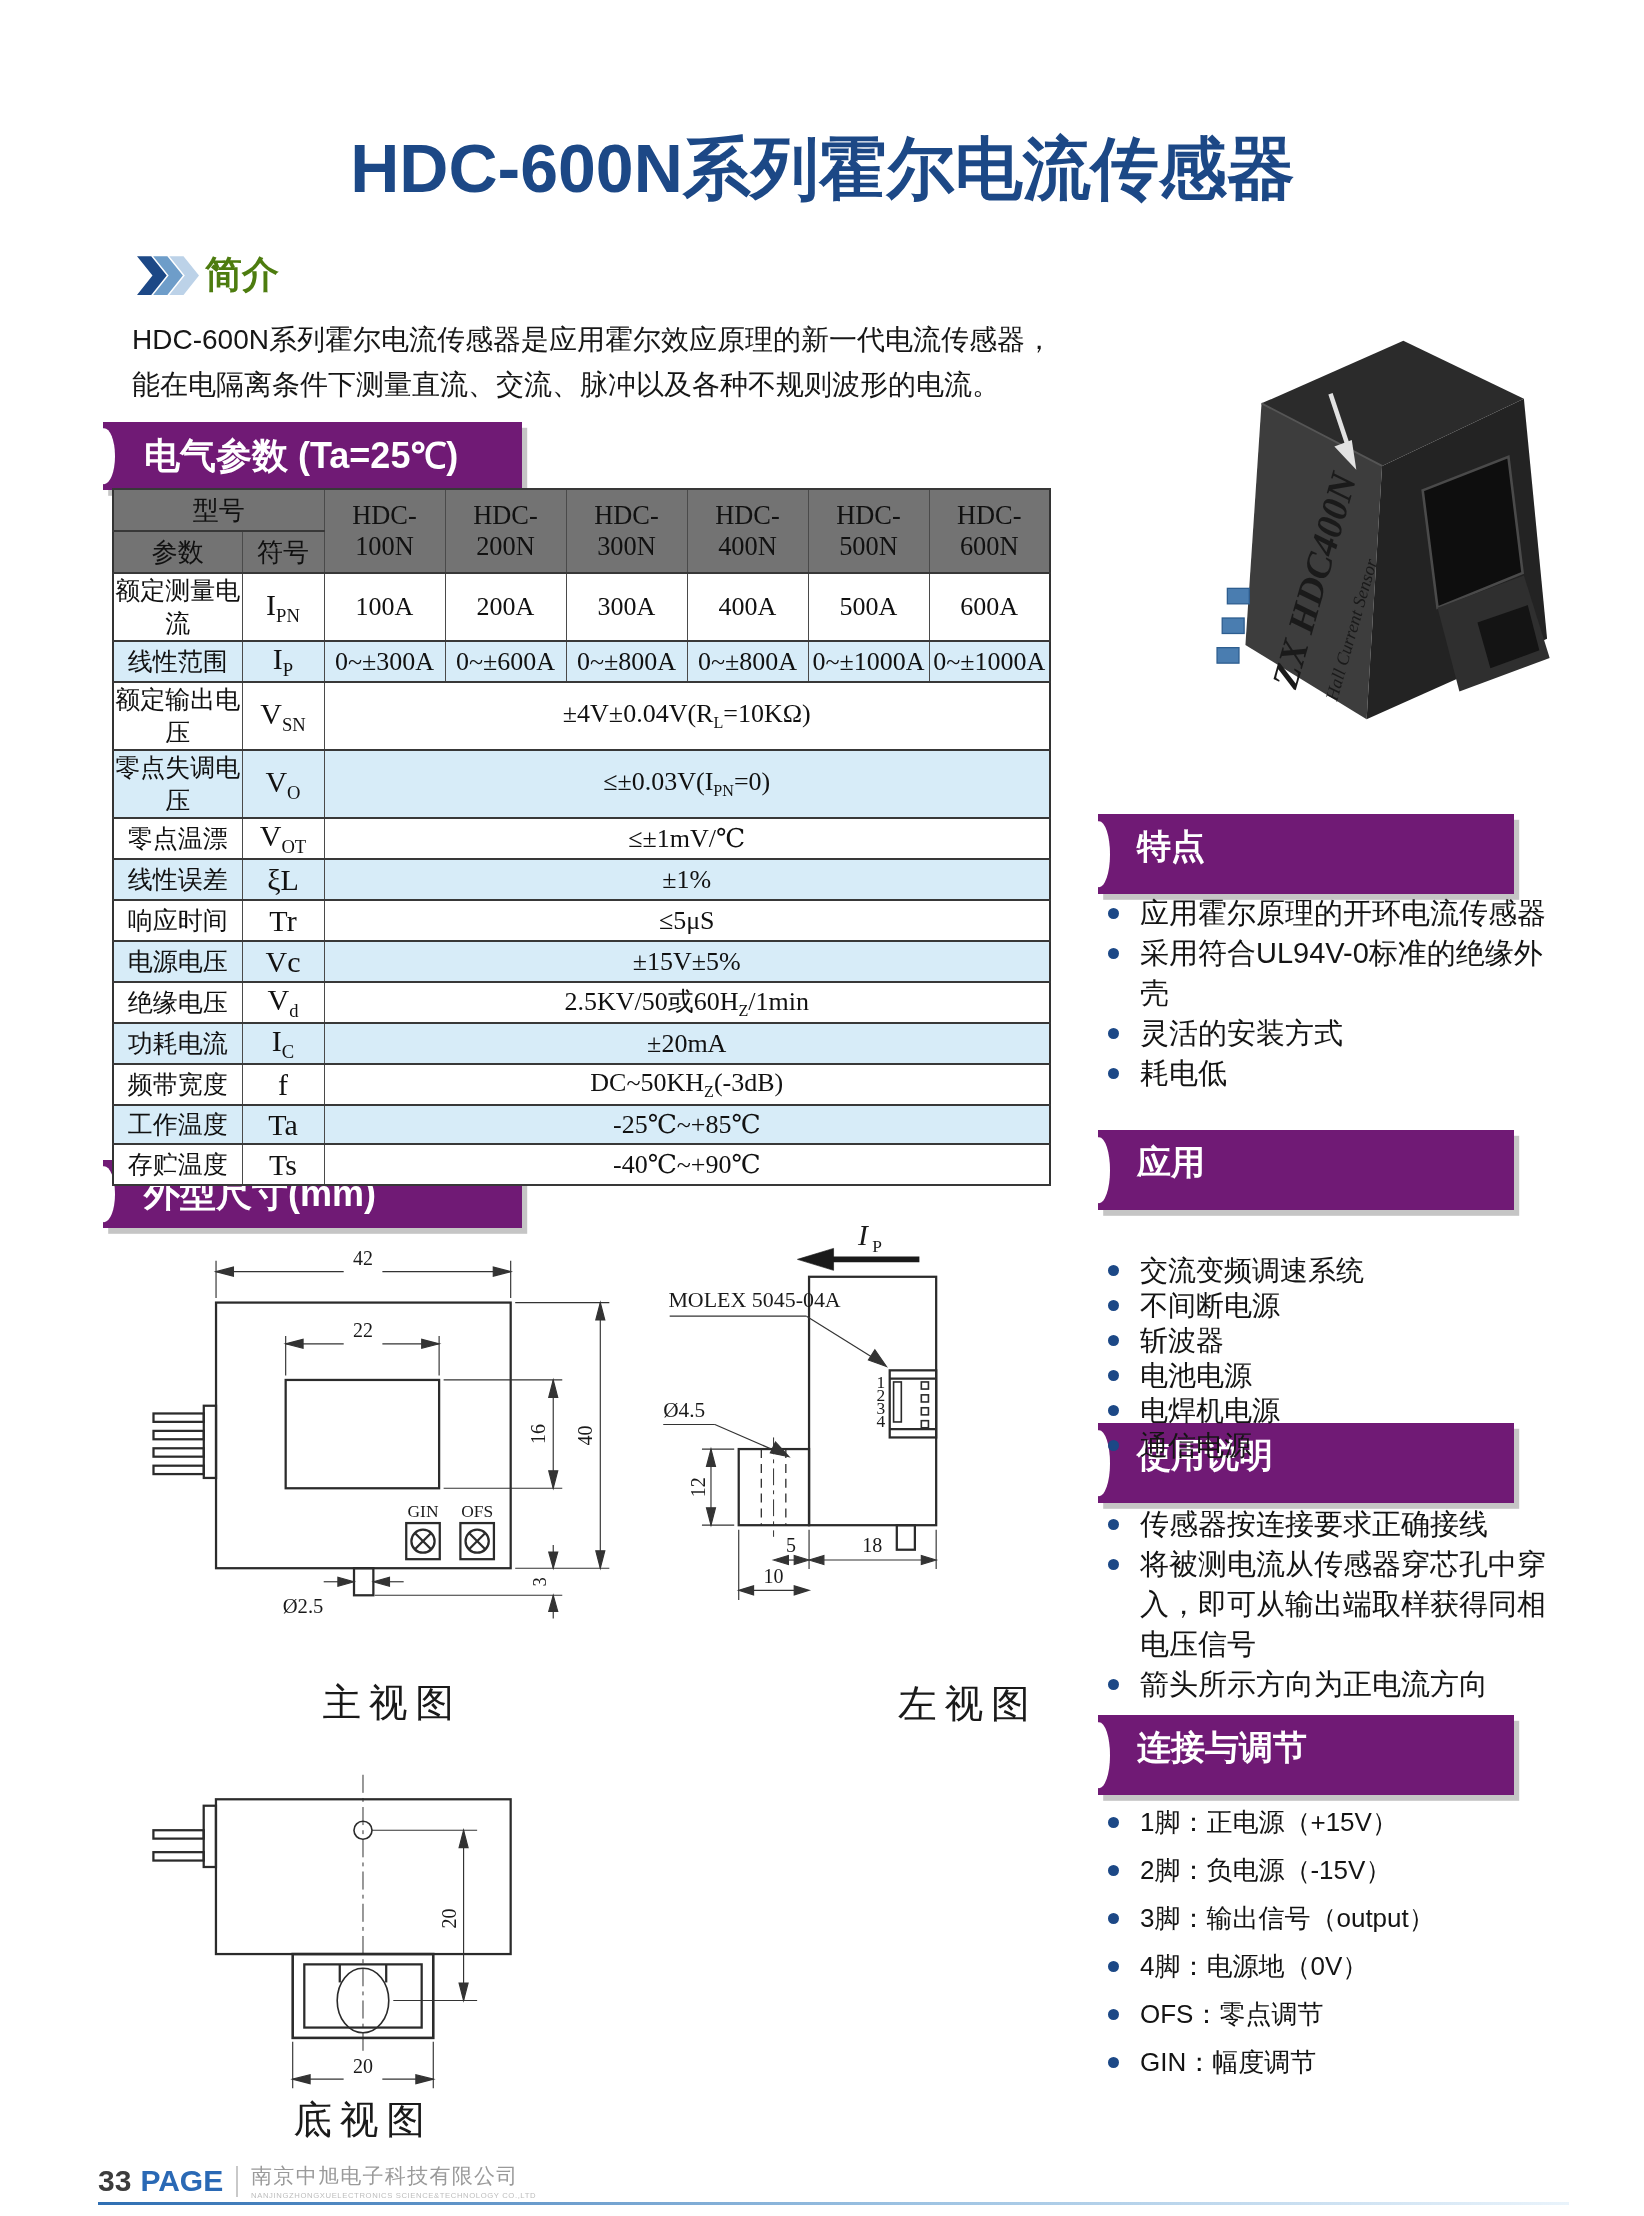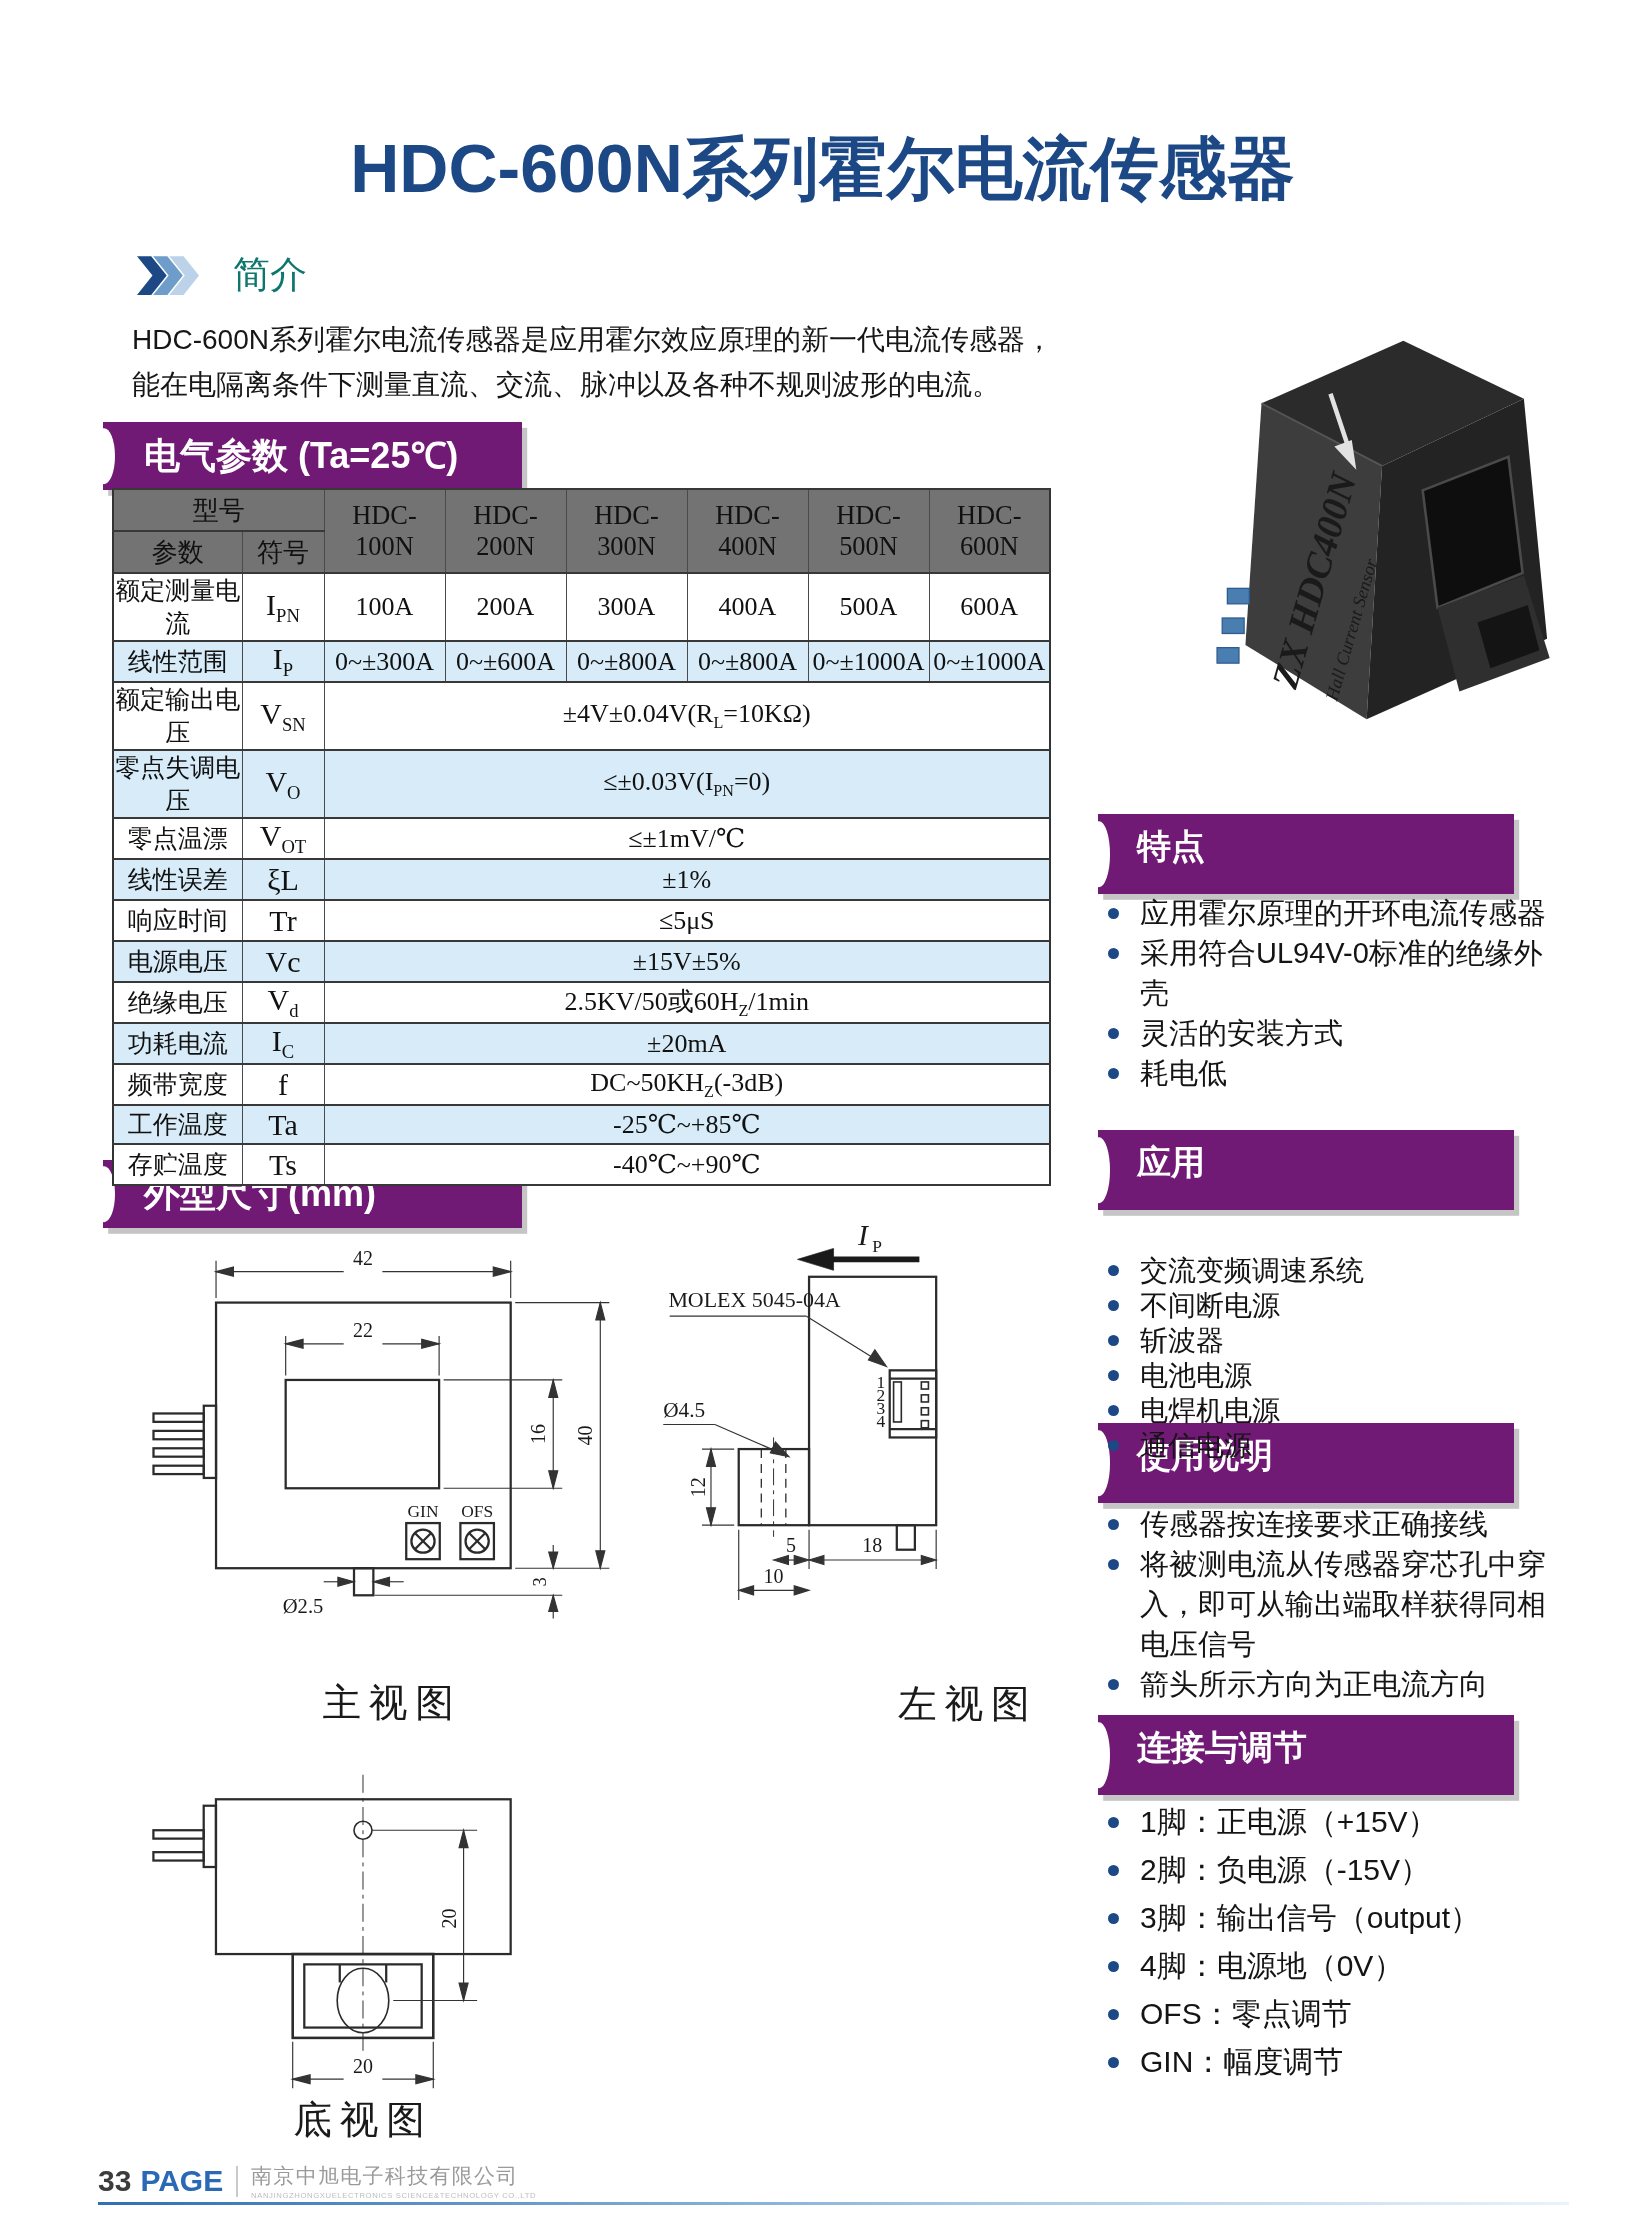--- a/index.html
+++ b/index.html
@@ -3,21 +3,21 @@
 <meta charset="utf-8">
 <style>
   html,body{margin:0;padding:0;background:#e8e8e8;}
   .page{position:relative;width:1645px;height:2216px;background:#ffffff;overflow:hidden;
         font-family:"Liberation Sans",sans-serif;color:#141414;}
   
   .page-title{position:absolute;top:124px;left:0;width:1645px;text-align:center;
               font-size:68px;font-weight:bold;color:#1c4886;}
   
   .intro-head{position:absolute;left:137px;top:250px;display:flex;align-items:center;}
-  .intro-head .txt{font-size:37px;font-weight:normal;color:#0f766e;margin-left:34px;}
+  .intro-head .txt{font-size:37px;font-weight:bold;color:#4d7c0f;margin-left:6px;}
   .intro-text{position:absolute;left:132px;top:317px;width:968px;
               font-size:28px;line-height:45px;color:#161616;}
   
   .section-bar{position:absolute;background:#701a75;color:#fff;font-weight:bold;
                box-shadow:5.2px 5.8px 0 rgba(150,150,150,.55);overflow:hidden;}
   .section-bar::before{content:"";position:absolute;left:-10.3px;top:50%;transform:translateY(-50%);
                width:22px;height:82%;background:#fff;border-radius:50%;}
   .bar-left{left:103px;width:419px;height:68px;line-height:68px;font-size:36px;padding-left:41px;box-sizing:border-box;}
   .bar-right{left:1098px;width:416px;height:80px;line-height:65px;font-size:34px;padding-left:39px;box-sizing:border-box;}
   #bar-electrical{top:422px;}
@@ -44,21 +44,21 @@
   ul.bullets{list-style:none;margin:0;padding:0;position:absolute;}
   ul.bullets li{position:relative;padding-left:36px;font-size:29px;color:#141414;}
   ul.bullets .dot{position:absolute;left:3.9px;width:11px;height:11px;border-radius:50%;background:#1c4886;}
   #features-list{left:1104px;top:893px;width:452px;}
   #features-list li{line-height:40px;}   #features-list .dot{top:15px;}
   #applications-list{left:1104px;top:1205px;width:452px;margin-top:48px;}
   #applications-list li{line-height:35px;font-size:28px;} #applications-list .dot{top:12.3px;}
   #usage-list{left:1104px;top:1504px;width:452px;}
   #usage-list li{line-height:40px;}      #usage-list .dot{top:15px;}
   #connection-list{left:1104px;top:1798px;width:490px;}
-  #connection-list li{line-height:48px;font-size:30px;} #connection-list .dot{top:18.7px;}
+  #connection-list li{line-height:48px;font-size:26px;} #connection-list .dot{top:18.7px;}
   
   .drw{position:absolute;}
   .drw text{font-family:"Liberation Serif","DejaVu Serif",serif;fill:#1a1a1a;}
   .viewlabel{font-size:60px;letter-spacing:12px;fill:#111;}
   
   .footer{position:absolute;left:98px;top:2162px;display:flex;align-items:center;}
   .footer .num{font-size:30px;font-weight:bold;color:#3c3c3c;}
   .footer .pg{font-size:30px;font-weight:bold;color:#2a69b5;margin-left:9px;}
   .footer .div{width:1.9px;height:31px;background:#c9c9c9;margin:0 13px;}
   .footer .co{display:flex;flex-direction:column;}

